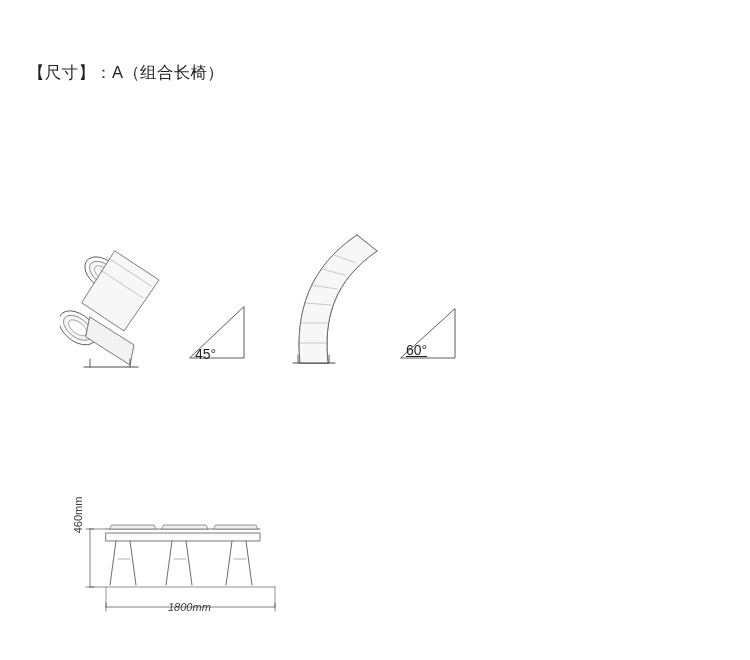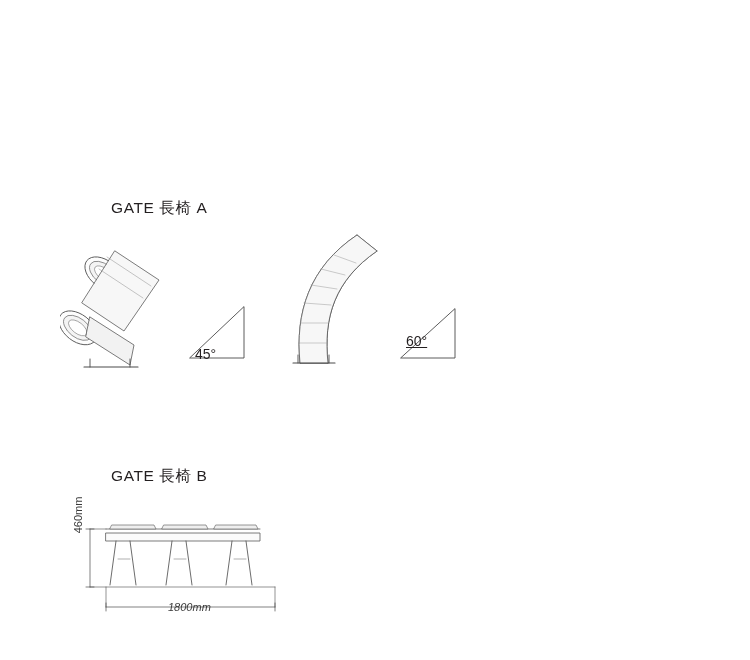--- a/index.html
+++ b/index.html
@@ -52,21 +52,21 @@
   }
   #drawing-a { left: 60px; top: 225px; width: 470px; height: 160px; }
   #drawing-b { left: 60px; top: 515px; width: 330px; height: 110px; }
 
   .angle-label {
     position: absolute;
     font-size: 14px;
     color: #231f20;
   }
   #angle-45 { left: 195px; top: 346px; }
-  #angle-60 { left: 406px; top: 333px; text-decoration: underline; }
+  #angle-60 { left: 406px; top: 342px; text-decoration: underline; }
 
   .dim-label {
     position: absolute;
     font-size: 11px;
     color: #3a3a3a;
     white-space: nowrap;
   }
   #dim-height {
     left: 72px;
     top: 545px;
@@ -80,23 +80,23 @@
     top: 601px;
     font-style: italic;
   }
 </style>
 </head>
 <body>
 
 <div class="page">
 
   <div class="spec-block">
+    <div class="spec-line-1">【尺寸】：A（组合长椅）</div>
   </div>
 
-  <div class="section-caption" id="caption-a">GATE  長椅 A</div>
 
   <div class="drawing" id="drawing-a">
     <svg width="470" height="160" viewBox="0 0 470 160">
       <g fill="none" stroke="#5b5b5b" stroke-width="0.9" stroke-linejoin="round" stroke-linecap="round">
 
         <g transform="translate(40,18) rotate(38)">
           <ellipse cx="22" cy="22" rx="21.5" ry="13.5" fill="#fdfdfd" stroke="#5b5b5b"></ellipse>
           <ellipse cx="22" cy="22" rx="16.5" ry="9.5" fill="#f4f4f4" stroke="#6c6c6c" stroke-width="0.7"></ellipse>
           <ellipse cx="22" cy="22" rx="11" ry="5.5" fill="#ffffff" stroke="#7a7a7a" stroke-width="0.6"></ellipse>
         </g>
@@ -140,21 +140,20 @@
         </g>
 
         <path d="M 341 133 L 395 133 L 395 84 Z" fill="#ffffff" stroke="#4a4a4a" stroke-width="0.9"></path>
       </g>
     </svg>
   </div>
 
   <div class="angle-label" id="angle-45">45°</div>
   <div class="angle-label" id="angle-60">60°</div>
 
-  <div class="section-caption" id="caption-b">GATE  長椅 B</div>
 
   <div class="drawing" id="drawing-b">
     <svg width="330" height="110" viewBox="0 0 330 110">
       <g fill="none" stroke="#5b5b5b" stroke-width="0.9" stroke-linejoin="round" stroke-linecap="round">
 
         <path d="M 30 14 L 30 72" stroke="#4a4a4a" stroke-width="0.7"></path>
         <path d="M 26 14 L 34 14 M 26 72 L 34 72" stroke="#4a4a4a" stroke-width="0.7"></path>
 
         <path d="M 30 14 L 46 14" stroke="#4a4a4a" stroke-width="0.6"></path>
         <path d="M 30 72 L 215 72" stroke="#4a4a4a" stroke-width="0.6"></path>

